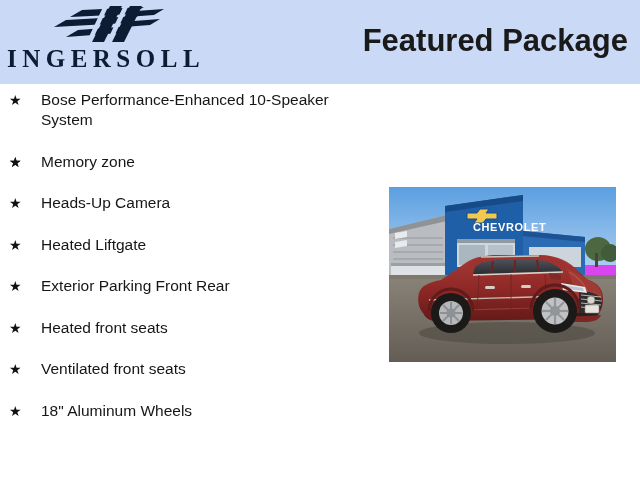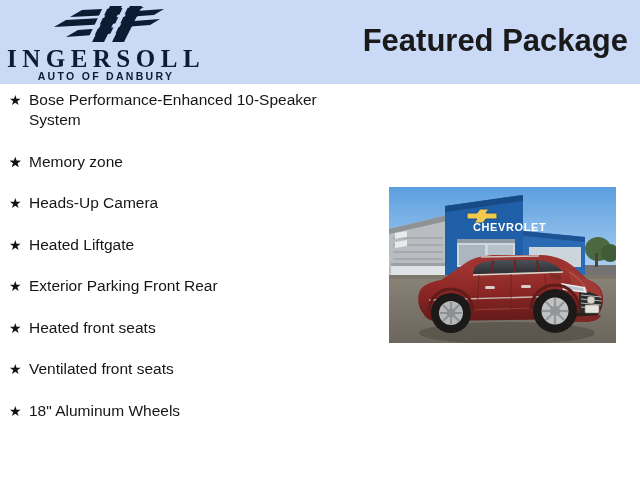--- a/index.html
+++ b/index.html
@@ -107,31 +107,32 @@
     left: 9px;
     top: 0px;
     font-size: 14px;
     line-height: 20px;
     color: #111111;
   }
 
   .feature-label {
     display: block;
     max-width: 290px;
+    margin-left: 12px;
   }
 
   
   .vehicle-photo {
     position: absolute;
     left: 389px;
     top: 187px;
     width: 227px;
-    height: 156px;
+    height: 175px;
     overflow: hidden;
-    background: #737373;
+    background: #d946ef;
   }
   .vehicle-photo svg {
     display: block;
     width: 227px;
     height: 175px;
   }
 </style>
 </head>
 <body>
 
@@ -157,21 +158,20 @@
         </g>
         <g fill="#0d1b33">
           <path d="M84 7 L112 5 L102 11 L74 13 Z"></path>
           <path d="M82 17 L108 15 L98 21 L72 23 Z"></path>
         </g>
       </svg>
     </div>
 
     <div class="brand-name">INGERSOLL</div>
 
-    <div class="brand-tagline">AUTO OF DANBURY</div>
   </div>
 
   <div class="header-title">Featured Package</div>
 </div>
 
 <div class="features">
 
   <div class="feature-item">
     <span class="feature-bullet">★</span>
     <span class="feature-label">Bose Performance-Enhanced 10-Speaker System</span>

